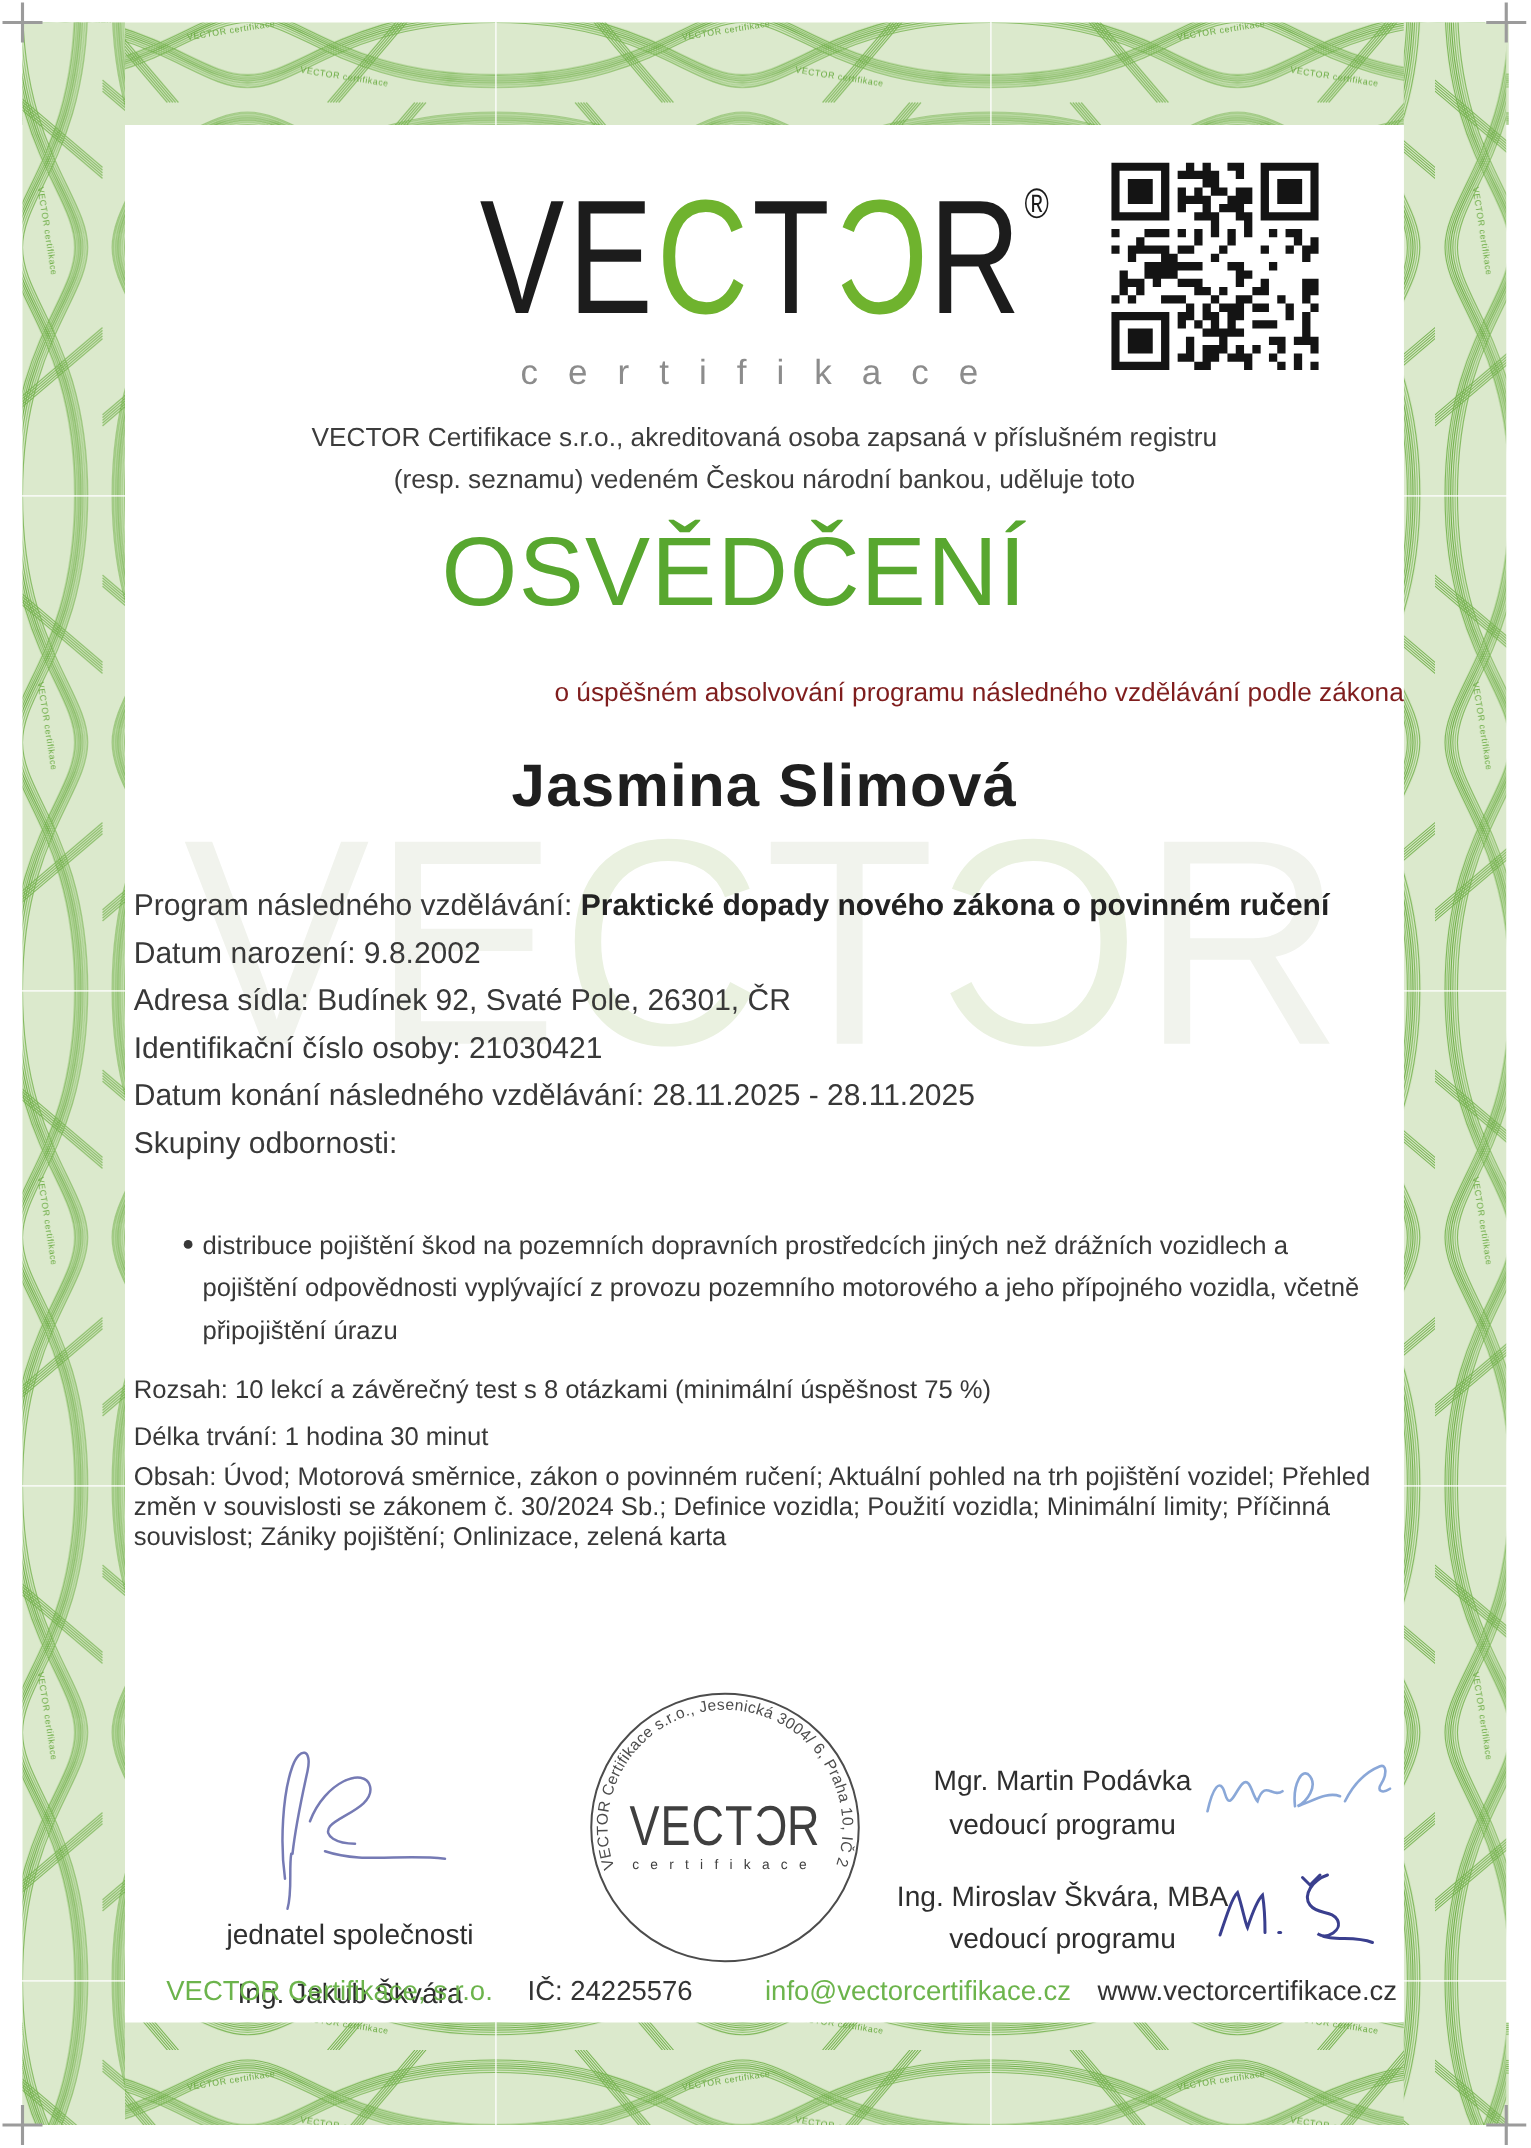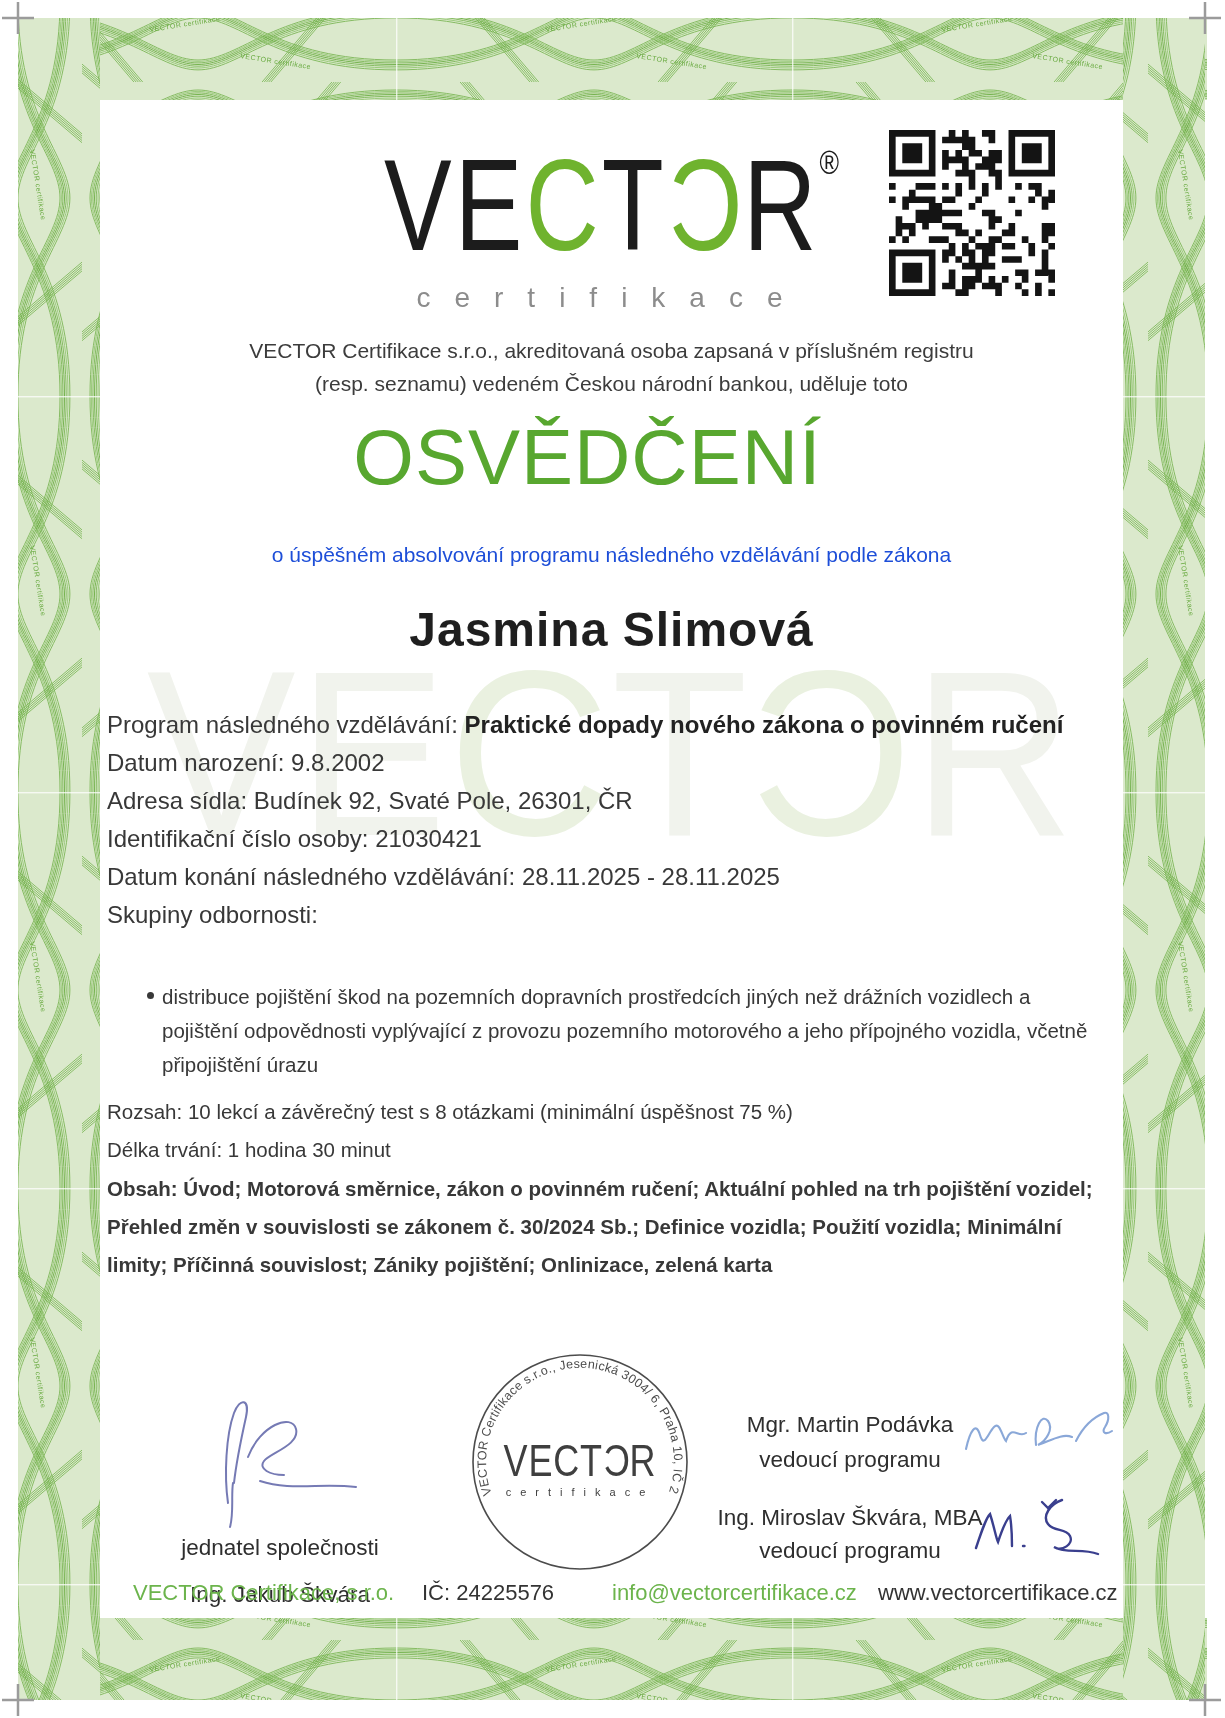--- a/index.html
+++ b/index.html
@@ -25,35 +25,35 @@
   .logo-word .reg{position:relative;top:-76px;font-size:34px;letter-spacing:0;color:#1c1c1c;}
   .logo-sub{position:absolute;left:0;top:182px;width:1023px;text-align:center;
             font-size:28px;letter-spacing:24px;color:#8c8c8c;}
 
   .qr{position:absolute;left:789px;top:30px;width:166px;height:166px;}
 
   .intro{position:absolute;left:0;top:234px;width:1023px;text-align:center;
          font-size:21px;line-height:33px;color:#3c3c3c;}
   .title{position:absolute;left:0;top:312px;width:975px;margin:0;text-align:center;
          font-size:78px;font-weight:400;color:#58a72f;letter-spacing:1px;}
-  .subintro{position:absolute;left:0;top:438px;width:1023px;text-align:center;
-            font-size:21px;line-height:33px;color:#1d4ed8;}
+  .subintro{position:absolute;left:0;top:438px;width:1023px;text-align:right;
+            font-size:21px;line-height:33px;color:#7f1d1d;}
   .name{position:absolute;left:0;top:502px;width:1023px;text-align:center;
         font-size:48px;font-weight:700;color:#1f1f1f;letter-spacing:1px;}
 
   .details{position:absolute;left:7px;top:606px;width:1005px;font-size:24px;line-height:38px;}
   .details p{margin:0;}
   .details b{color:#222;}
 
   .bullet-dot{position:absolute;left:47px;top:892px;width:7px;height:7px;border-radius:50%;background:#383838;}
   .bullet-text{position:absolute;left:62px;top:880px;width:930px;font-size:20.5px;line-height:34px;}
 
   .scope-line{position:absolute;left:7px;top:1000px;font-size:20.5px;margin:0;}
   .duration-line{position:absolute;left:7px;top:1038px;font-size:20.5px;margin:0;}
-  .content-block{position:absolute;left:7px;top:1070px;width:1000px;font-size:20.5px;line-height:38px;margin:0;font-weight:bold;}
+  .content-block{position:absolute;left:7px;top:1070px;width:1000px;font-size:20.5px;line-height:24px;margin:0;}
 
   
   .sig-left-svg{position:absolute;left:100px;top:1295px;}
   .sig-name-left{position:absolute;left:60px;top:1482px;width:240px;text-align:center;font-size:22.5px;color:#2e2e2e;}
   .sig-role-left{position:absolute;left:60px;top:1435px;width:240px;text-align:center;font-size:22.5px;color:#2e2e2e;}
 
   .stamp-svg{position:absolute;left:368px;top:1250px;}
   .stamp-logo{position:absolute;left:368px;top:1250px;width:224px;height:224px;text-align:center;pointer-events:none;}
   .stamp-logo .word{margin-top:88px;font-size:45px;line-height:1;letter-spacing:1px;
                     transform:scaleX(0.8);color:#3f3f3f;font-weight:500;}

